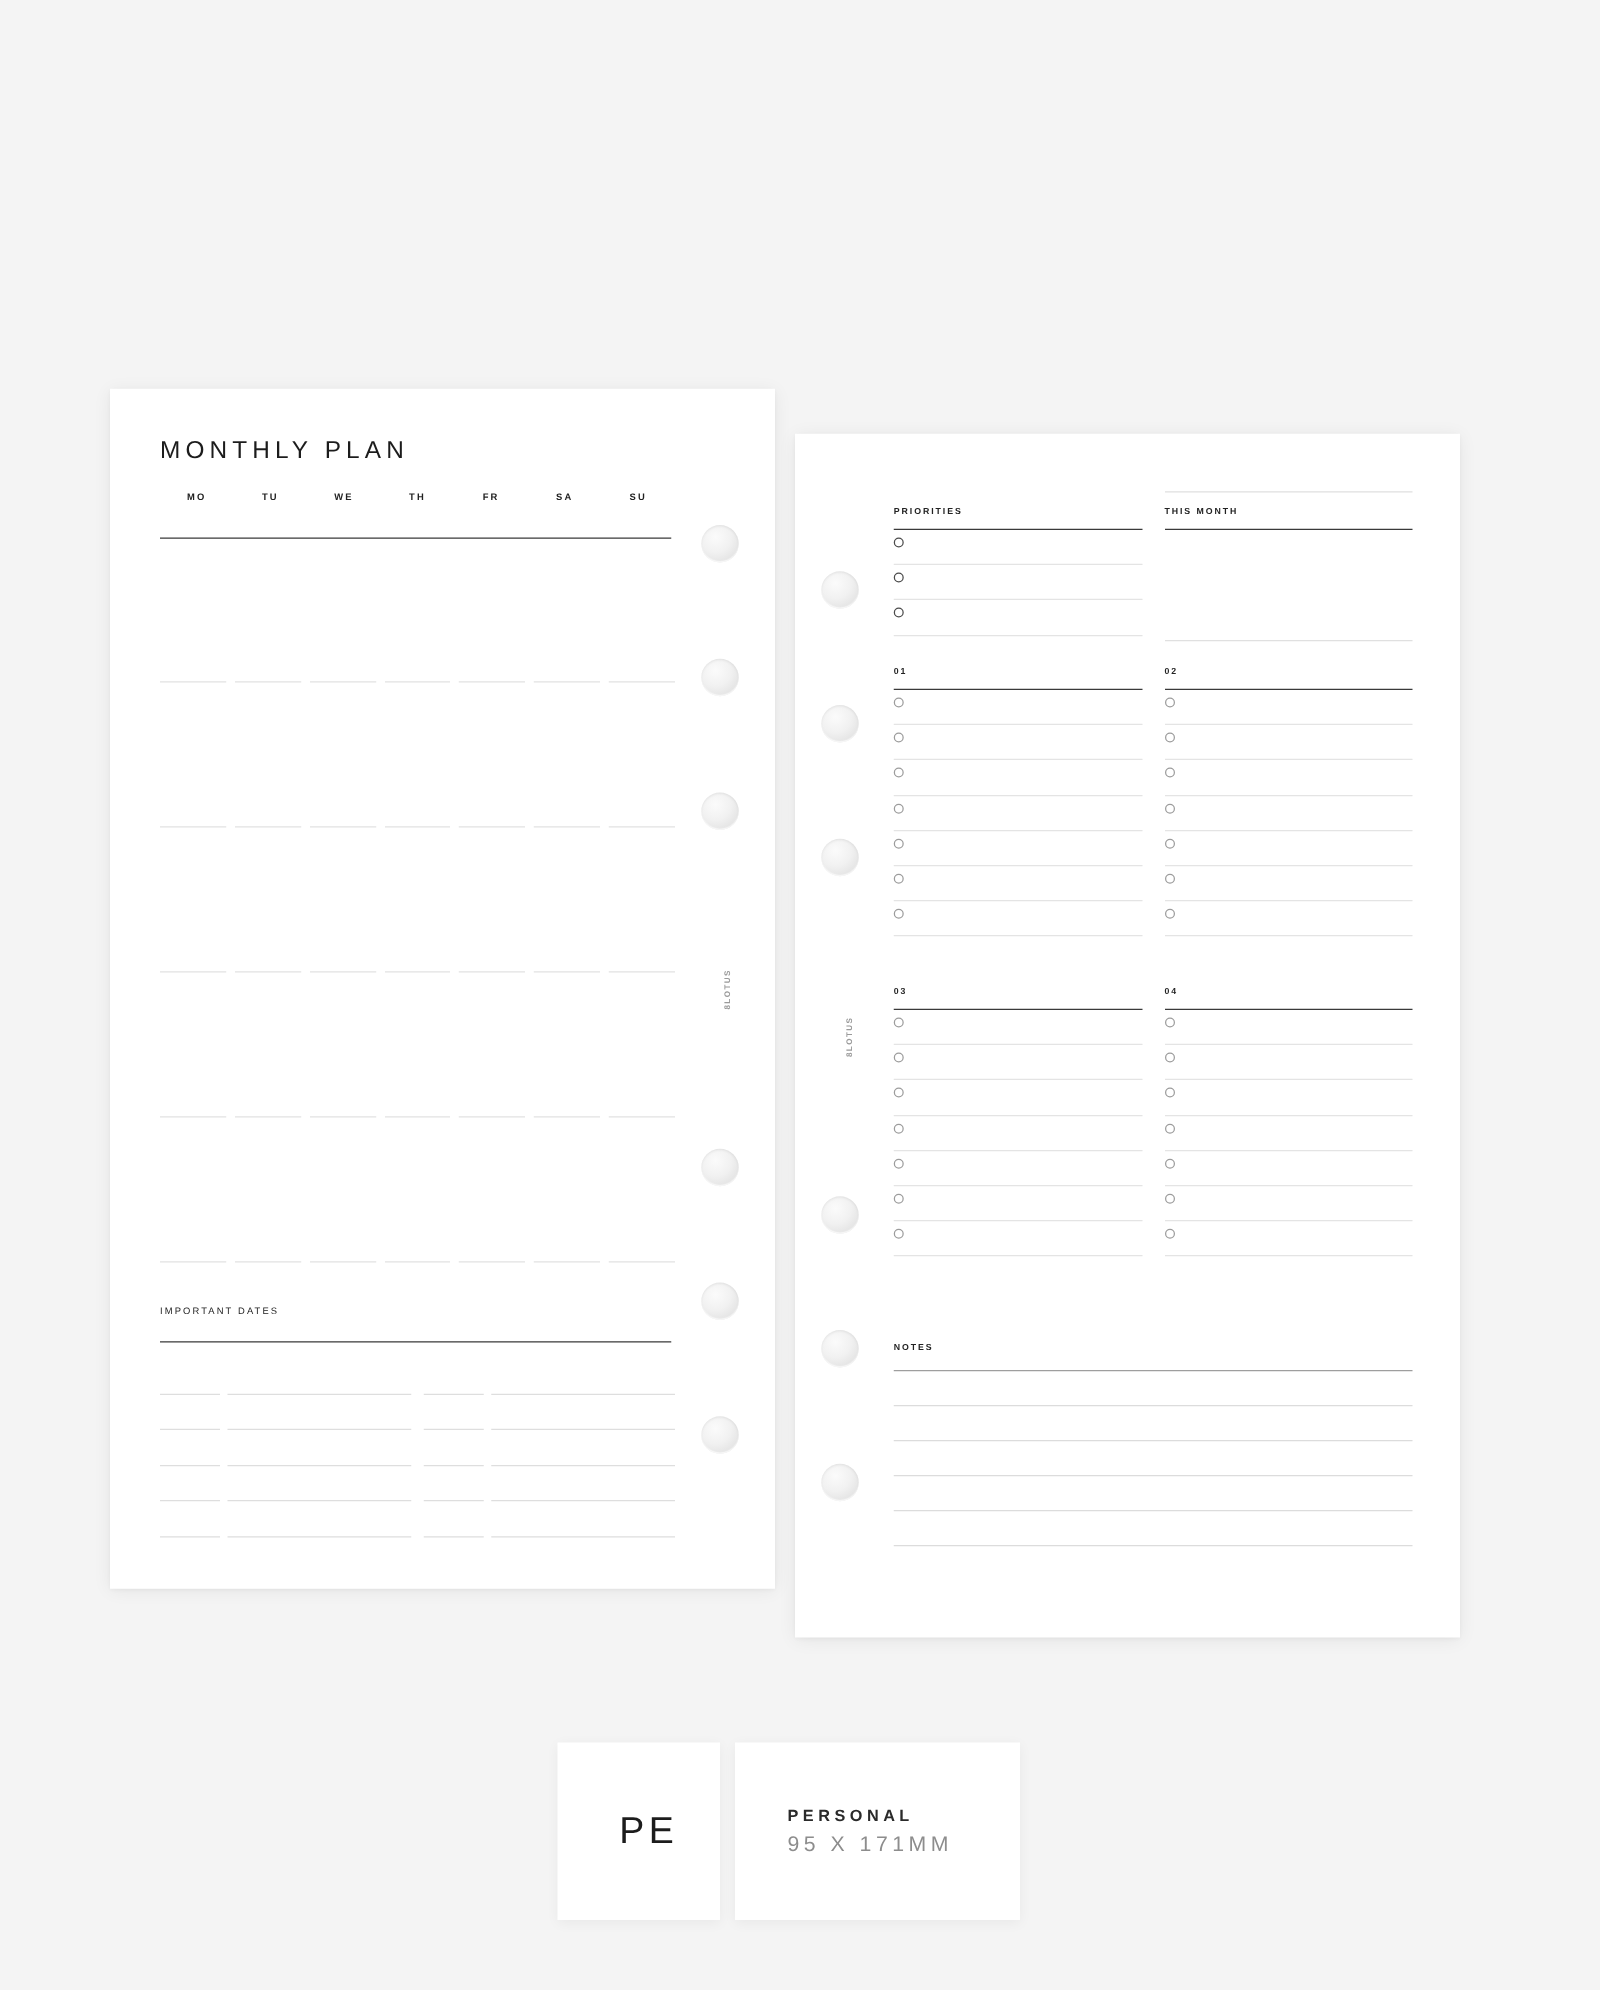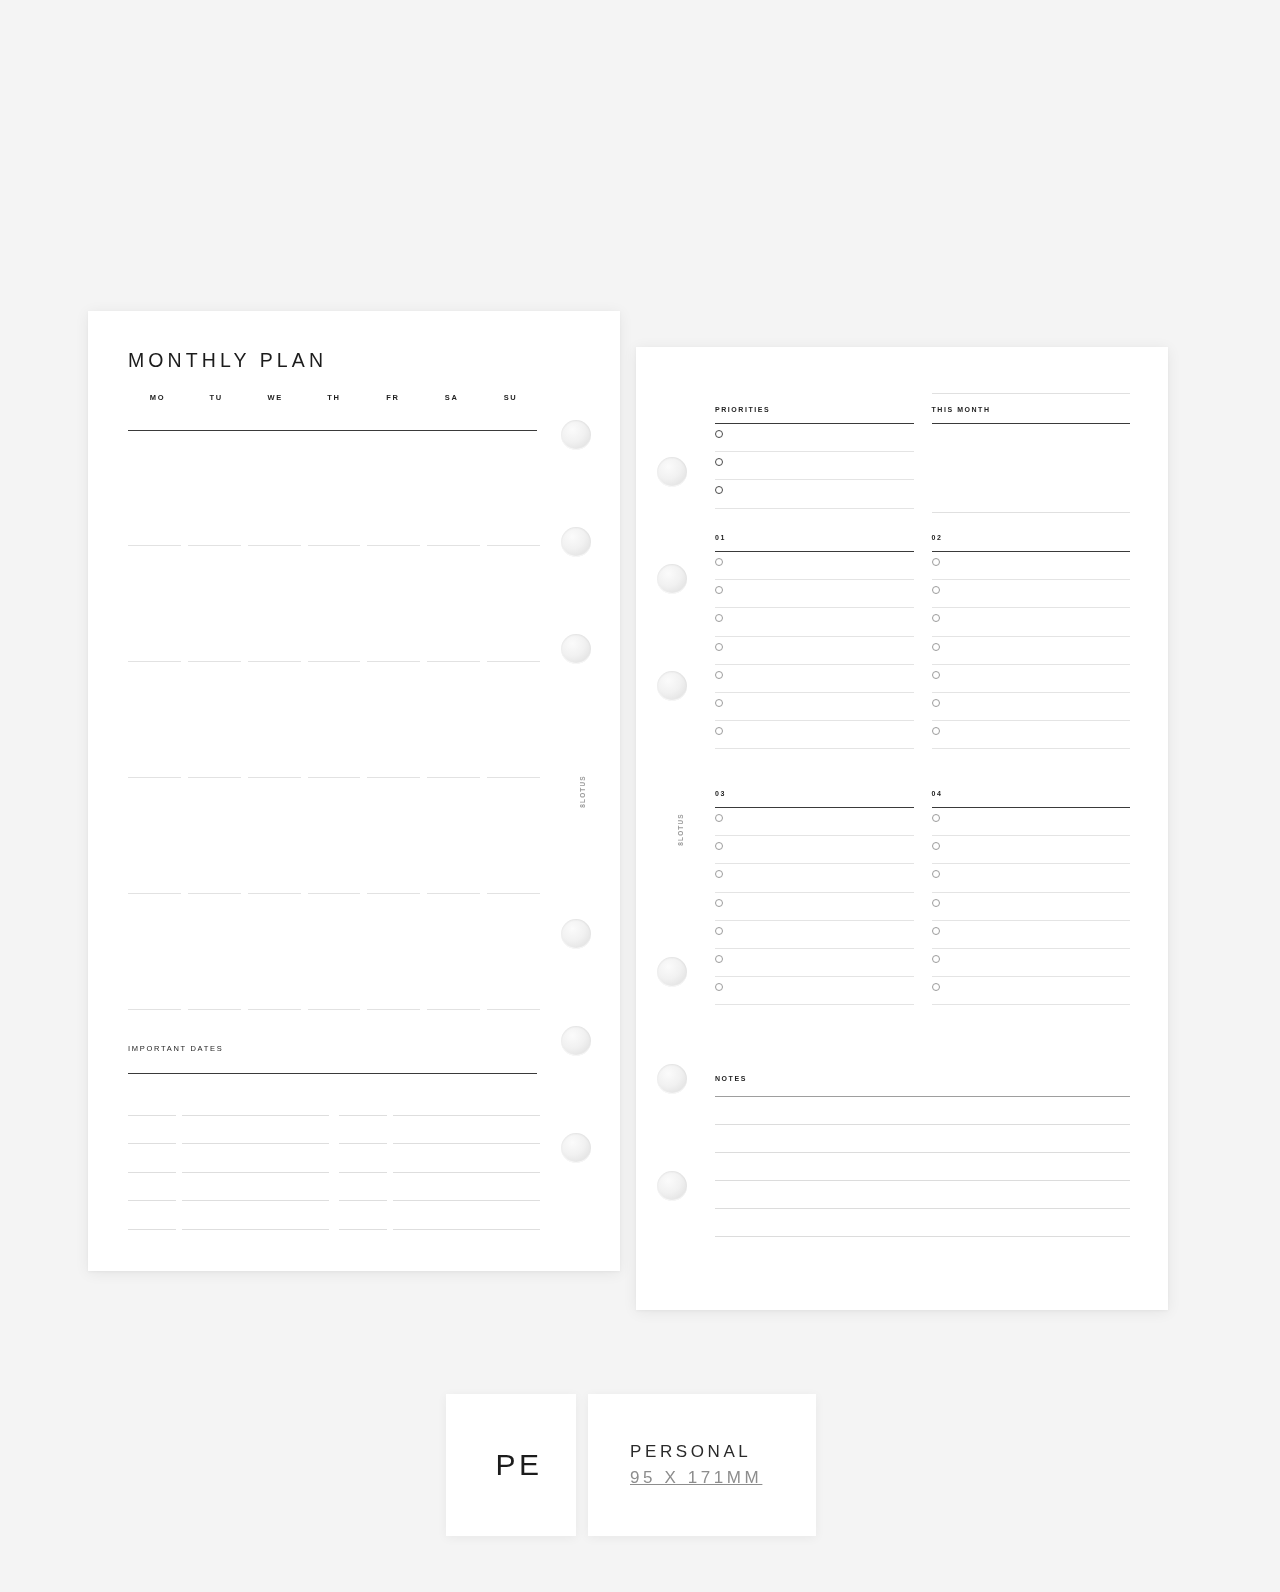--- a/index.html
+++ b/index.html
@@ -169,32 +169,31 @@
   #pe-card { left: 446px; top: 1394px; width: 130px; height: 142px; padding-left: 16px; }
   #personal-card { left: 588px; top: 1394px; width: 228px; height: 142px; flex-direction: column; align-items: flex-start; justify-content: center; padding-left: 42px; }
 
   .pe-text {
     font-size: 30px;
     letter-spacing: 3.5px;
     color: #1c1c1c;
     font-weight: 400;
   }
   .personal-line1 {
-    font-size: 17px;
+    font-size: 13px;
     letter-spacing: 3.6px;
     color: #2a2a2a;
-    font-weight: 400;
+    font-weight: 700;
     margin-bottom: 6px;
   }
   .personal-line2 {
     font-size: 17px;
     letter-spacing: 3.6px;
     color: #8d8d8d;
     font-weight: 400;
-    text-decoration: underline;
   }
 </style>
 </head>
 <body>
 
 <div class="page" id="left-page">
   <div class="lp-inner">
 
     <div class="plan-title">MONTHLY PLAN</div>
 

